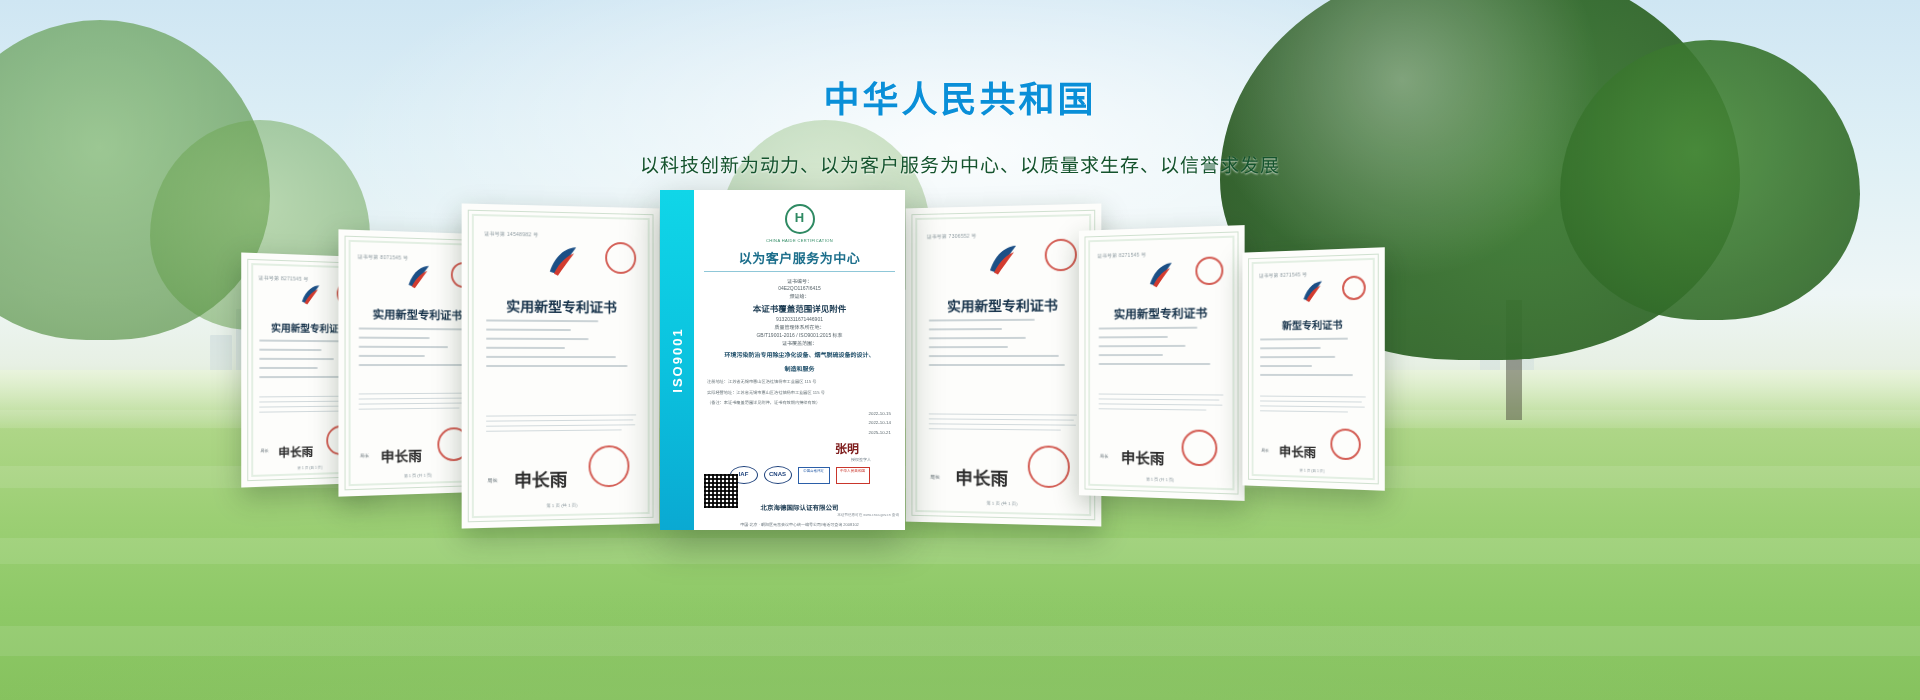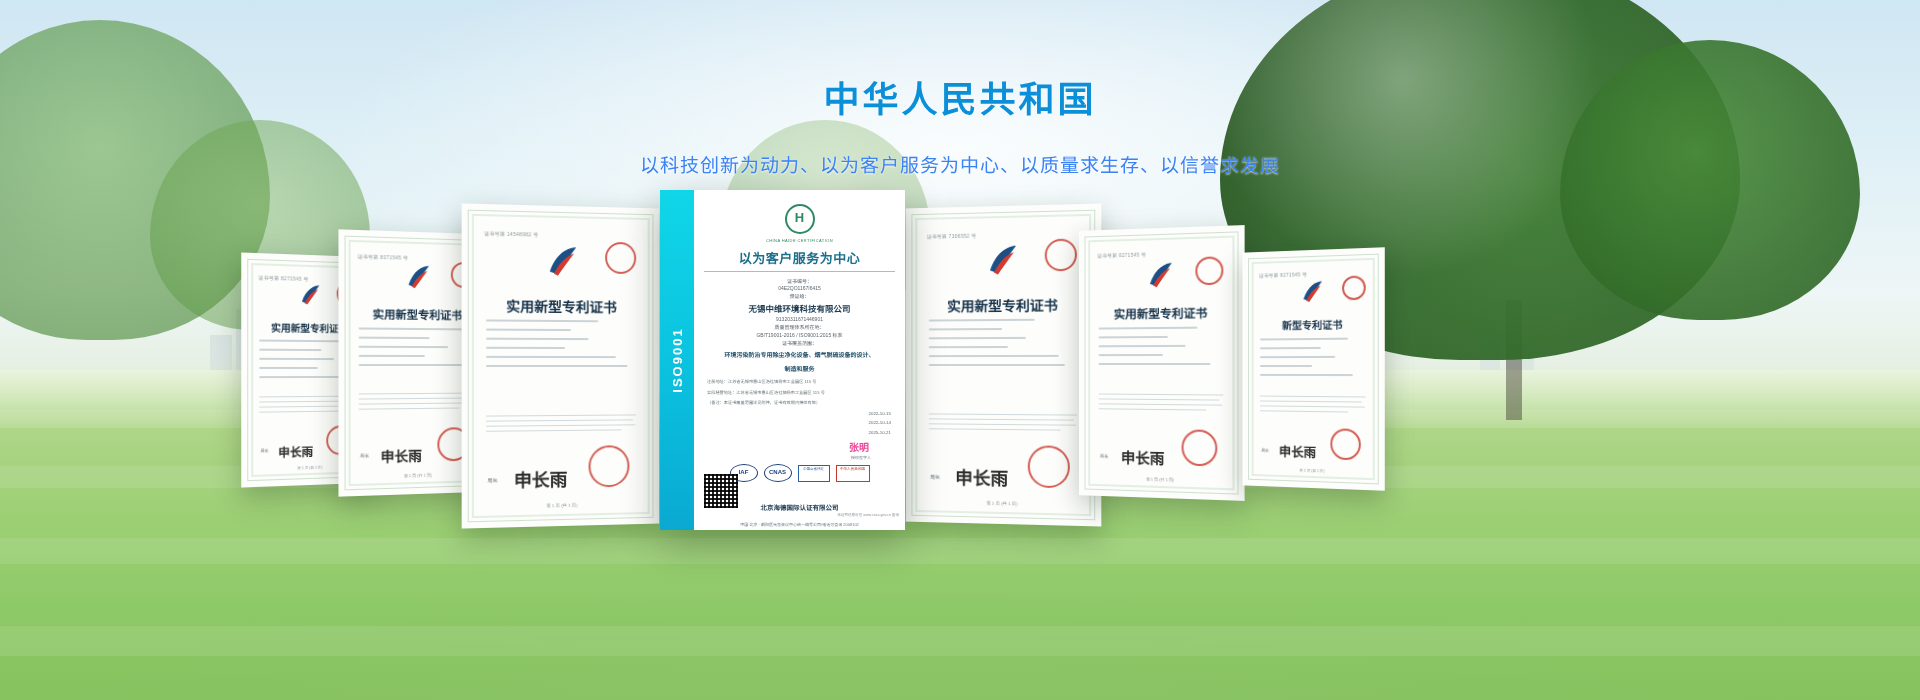--- a/index.html
+++ b/index.html
@@ -110,21 +110,21 @@
     font-size: 36px;
     font-weight: bold;
     color: #0a8fd8;
     letter-spacing: 3px;
     margin: 0;
     text-shadow: 0 1px 2px rgba(255,255,255,.8);
   }
   .subtitle {
     margin: 28px 0 0 0;
     font-size: 19px;
-    color: #3b82f6;
+    color: #14532d;
     letter-spacing: 1px;
     text-shadow: 0 1px 2px rgba(255,255,255,.8);
     font-family: Liberation Serif, serif;
   }
 
   
   .certs {
     position: absolute; left: 0; right: 0; top: 0; bottom: 0;
     z-index: 20;
   }
@@ -256,22 +256,22 @@
   .iso-title {
     font-size: 13px; font-weight: bold; color: #1d6f8c; letter-spacing: .5px;
     border-bottom: 1px solid #8fc7d8; padding-bottom: 4px; margin-bottom: 5px;
   }
   .iso-kv { font-size: 5px; color: #5a666c; margin-bottom: 1px; }
   .iso-company { font-size: 8.5px; font-weight: bold; color: #1c3b52; margin: 3px 0 2px; }
   .iso-scope { font-size: 6px; color: #21506b; font-weight: bold; line-height: 1.5; margin: 5px 4px; }
   .iso-small { font-size: 4.2px; color: #6a757a; line-height: 1.55; margin: 4px 3px; text-align: left; }
   .iso-dates { font-size: 4.4px; color: #5a666c; text-align: right; margin: 3px 4px; line-height: 1.5; }
   .iso-sig {
-    font-family: "DejaVu Serif", serif; font-weight: bold; font-size: 10px;
-    color: #ec4899; text-align: right; margin-right: 26px; margin-top: 2px;
+    font-family: "DejaVu Serif", serif; font-weight: bold; font-size: 12px;
+    color: #7f1d1d; text-align: right; margin-right: 36px; margin-top: 2px;
   }
   .iso-sig-label { font-size: 4px; color: #74808a; text-align: right; margin-right: 24px; }
   .iso-marks {
     display: flex; align-items: center; justify-content: center; gap: 6px; margin-top: 4px;
   }
   .mark-circle {
     width: 26px; height: 16px; border: 1.4px solid #1b3f7a; border-radius: 50%;
     color: #1b3f7a; font-size: 6px; font-weight: bold; line-height: 14px; text-align: center;
   }
   .mark-box {
@@ -443,21 +443,21 @@
       <div class="iso-spine">
         <div class="iso-spine-text">ISO9001</div>
       </div>
       <div class="iso-body">
         <div class="iso-emblem">H</div>
         <div class="iso-emblem-sub">CHINA HAIDE CERTIFICATION</div>
         <div class="iso-title">以为客户服务为中心</div>
         <div class="iso-kv">证书编号：</div>
         <div class="iso-kv">04E2QO1167I6415</div>
         <div class="iso-kv">颁证给：</div>
-        <div class="iso-company">无锡中维环境科技有限公司</div>
+        <div class="iso-company">本证书覆盖范围详见附件</div>
         <div class="iso-kv">91320311671446901</div>
         <div class="iso-kv">质量管理体系所在地：</div>
         <div class="iso-kv">GB/T19001-2016 / ISO9001:2015 标准</div>
         <div class="iso-kv">证书覆盖范围：</div>
         <div class="iso-scope">环境污染防治专用除尘净化设备、烟气脱硫设备的设计、</div>
         <div class="iso-scope">制造和服务</div>
         <div class="iso-small">注册地址：江苏省无锡市惠山区洛社镇杨市工业园区 115 号</div>
         <div class="iso-small">实际经营地址：江苏省无锡市惠山区洛社镇杨市工业园区 115 号</div>
         <div class="iso-small">（备注：本证书覆盖范围详见附件，证书有效期内持续有效）</div>
         <div class="iso-dates">2022-10-15</div>

